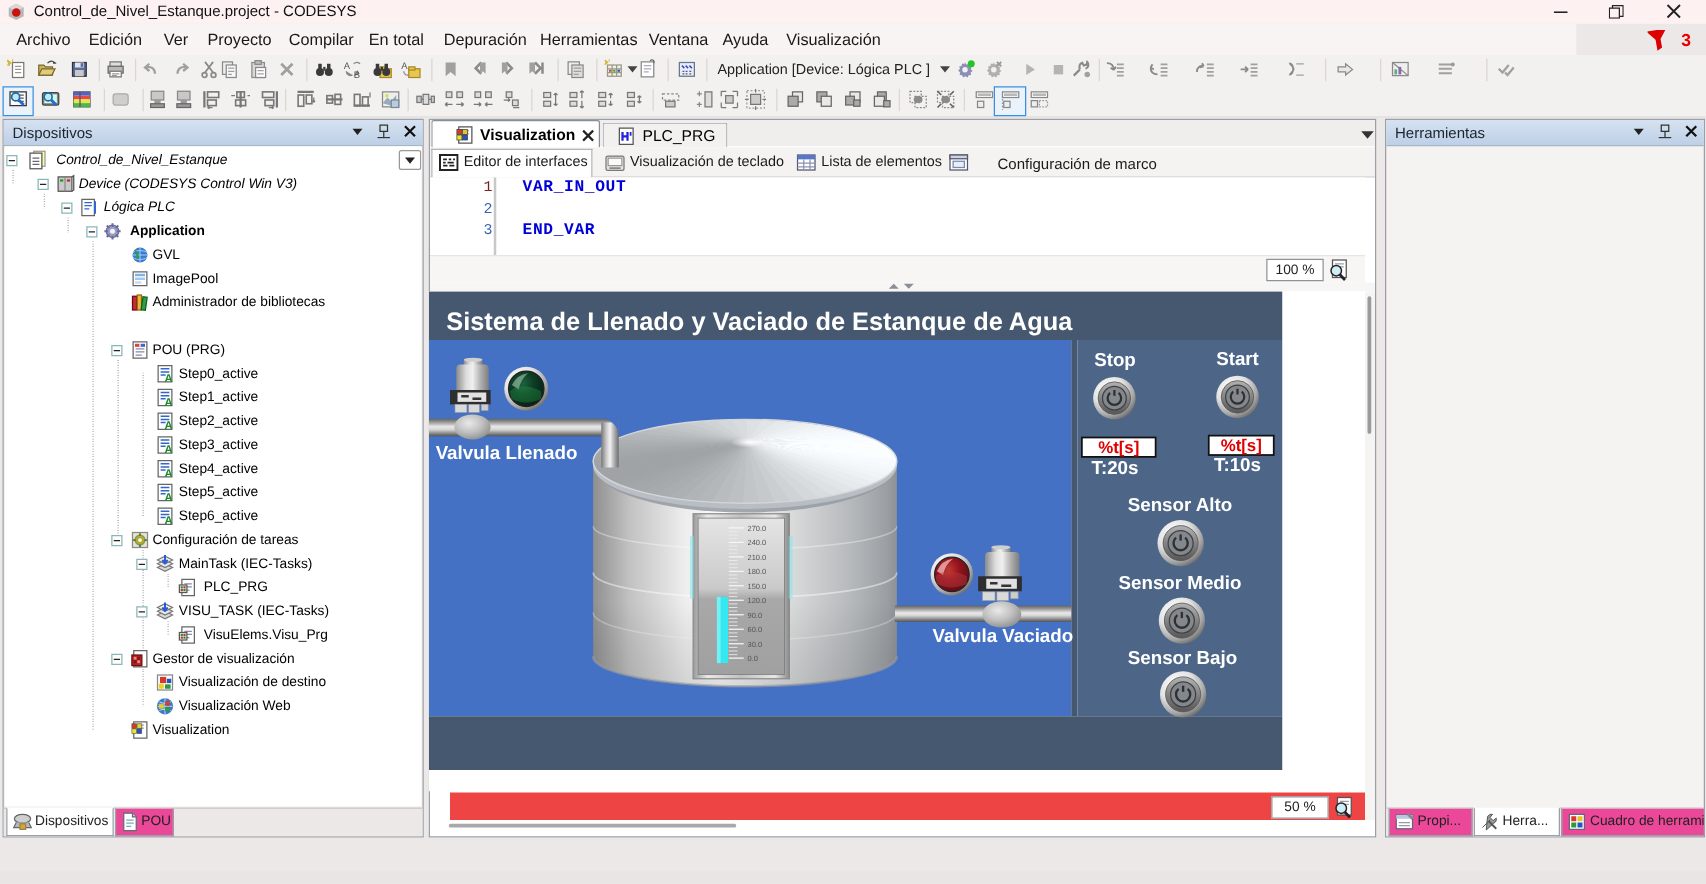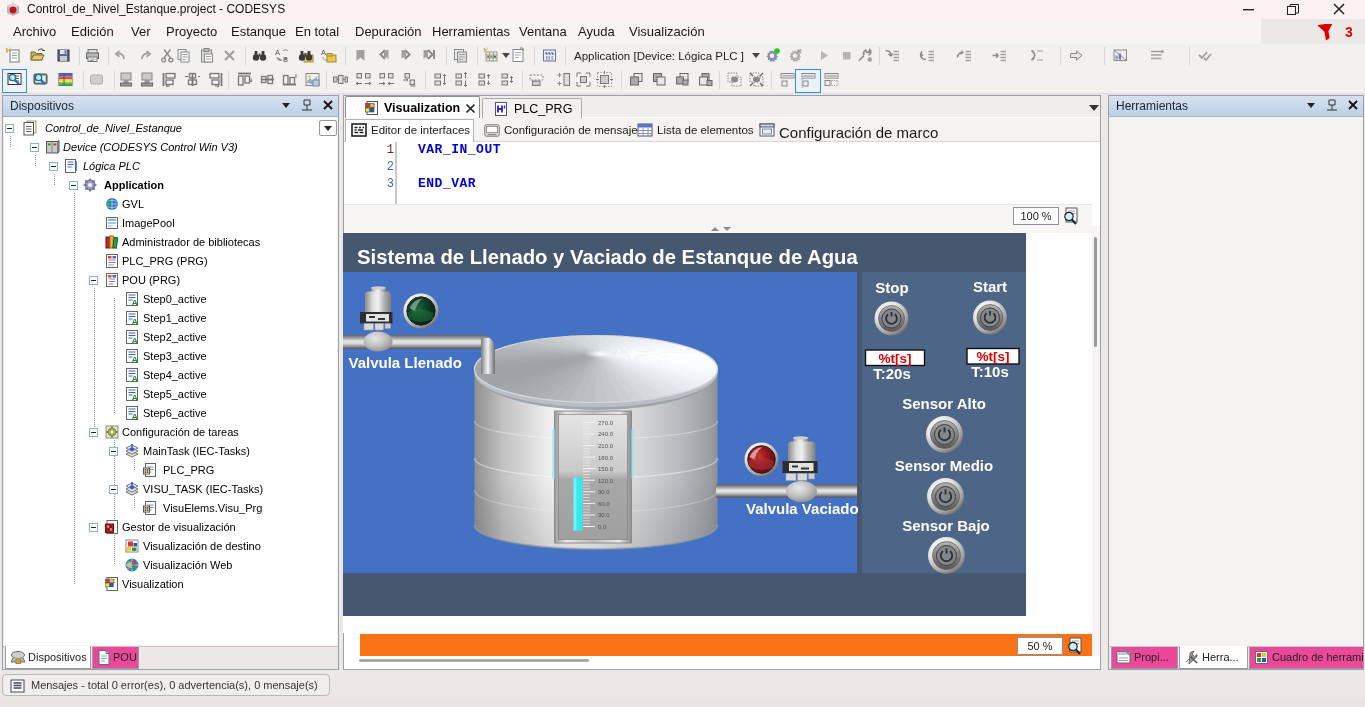--- a/index.html
+++ b/index.html
@@ -34,21 +34,21 @@
 .btab.sel { background:#fff; border-top:1px solid #fff; top:-1px; height:23px;}
 
 
 #center { left:343px; top:95px; width:758px; height:575px; background:#fff; border:1px solid #9ba0a8; }
 #doctabs { position:absolute; left:0; top:0; right:0; height:22px; background:#f0eeec; border-bottom:1px solid #fff; }
 #subtabs { position:absolute; left:0; top:22px; right:0; height:24px; background:#f5f3f1; border-bottom:1px solid #d9d6d3; }
 #codearea { position:absolute; left:0; top:46px; right:8px; height:62px; background:#fff; font-family:"Liberation Mono", monospace; font-size:13px; }
 #codezoom { position:absolute; left:0; top:108px; right:8px; height:22px; background:#f7f6f5; border-top:1px solid #e7e5e3;}
 #splitter { position:absolute; left:0; top:130px; right:0; height:8px; background:#f7f6f5;}
 #visuwrap { position:absolute; left:-1px; top:137px; width:750px; height:400px; background:#fff; overflow:hidden;}
-#visuzoom { position:absolute; left:16px; top:538px; right:8px; height:22px; background:#f97316; }
+#visuzoom { position:absolute; left:16px; top:538px; right:8px; height:22px; background:#ef4444; }
 #vscroll2 { position:absolute; right:0px; top:138px; width:8px; height:422px; background:#f6f4f3; }
 
 .zoombox { position:absolute; width:46px; height:18px; background:#fff; border:1px solid #8e9297; font-size:11px; text-align:center; line-height:16px; color:#222;}
 
 
 #visu { position:absolute; left:0px; top:0px; width:683px; height:383px; }
 
 
 #statusbox { left:2px; top:674px; width:328px; height:22px; background:#f1efee; border:1px solid #b9b6b3; border-radius:4px; font-size:11px; color:#333; line-height:20px; padding-left:28px;}
 #botband { left:0; top:697px; width:1365px; height:10px; background:#e8e5e4; }
@@ -79,21 +79,21 @@
       </svg>
     <svg class="abs" style="left:1333px;top:3px" width="12" height="12" viewBox="0 0 12 12">
         <path d="M1 1 L11 11 M11 1 L1 11" stroke="#222" stroke-width="1.5"></path>
       </svg>
   </div>
   <div class="abs" id="menubar">
     <span class="mi" style="left:13px">Archivo</span>
     <span class="mi" style="left:71px">Edición</span>
     <span class="mi" style="left:131px">Ver</span>
     <span class="mi" style="left:166px">Proyecto</span>
-    <span class="mi" style="left:231px">Estanque</span>
+    <span class="mi" style="left:231px">Compilar</span>
     <span class="mi" style="left:295px">En total</span>
     <span class="mi" style="left:355px">Depuración</span>
     <span class="mi" style="left:432px">Herramientas</span>
     <span class="mi" style="left:519px">Ventana</span>
     <span class="mi" style="left:578px">Ayuda</span>
     <span class="mi" style="left:629px">Visualización</span>
     <svg class="abs" style="left:1318px;top:5px" width="26" height="17" viewBox="0 0 26 17">
         <polygon points="0,0 16,0 10.5,7.5 10.8,14.5 6.8,16.5 6.5,7.5" fill="#dd0000" transform="rotate(-8 8 8)"></polygon>
       </svg>
     <span class="abs" style="left:1345px;top:5px;color:#e80000;font-weight:bold;font-size:14px">3</span>
@@ -554,29 +554,20 @@
           <span class="lbl" style="left:118px;">ImagePool</span>
         </div>
 <div class="trow" style="left:0;top:116px;width:403px">
           <svg class="ticon" style="left:100px" viewBox="0 0 16 16">
             <rect x="2" y="3" width="3.4" height="11" fill="#c03030" stroke="#702"></rect>
             <rect x="5.8" y="2" width="3.4" height="12" fill="#e8b83a" stroke="#960"></rect>
             <rect x="9.6" y="3.5" width="3.4" height="10.5" fill="#3a9a4a" stroke="#062" transform="rotate(8 11 9)"></rect>
           </svg>
           <span class="lbl" style="left:118px;">Administrador de bibliotecas</span>
         </div>
-<div class="trow" style="left:0;top:135px;width:333px">
-          <svg class="ticon" style="left:100px" viewBox="0 0 16 16">
-            <rect x="2.5" y="1.5" width="11" height="13" fill="#fff" stroke="#666"></rect>
-            <path d="M4.5 7h7M4.5 9.5h7M4.5 12h5" stroke="#88a" stroke-width="1"></path>
-            <rect x="4" y="3" width="3.5" height="2.5" fill="#d44"></rect>
-            <rect x="8.5" y="3" width="3.5" height="2.5" fill="#46c"></rect>
-          </svg>
-          <span class="lbl" style="left:118px;">PLC_PRG (PRG)</span>
-        </div>
 <div class="trow" style="left:0;top:154px;width:333px">
           <div class="eb" style="left:85px"></div>
           <svg class="ticon" style="left:100px" viewBox="0 0 16 16">
             <rect x="2.5" y="1.5" width="11" height="13" fill="#fff" stroke="#666"></rect>
             <path d="M4.5 7h7M4.5 9.5h7M4.5 12h5" stroke="#88a" stroke-width="1"></path>
             <rect x="4" y="3" width="3.5" height="2.5" fill="#d44"></rect>
             <rect x="8.5" y="3" width="3.5" height="2.5" fill="#46c"></rect>
           </svg>
           <span class="lbl" style="left:118px;">POU (PRG)</span>
         </div>
@@ -784,33 +775,33 @@
       <svg class="abs" style="left:7px;top:5px" width="16" height="14" viewBox="0 0 16 14">
           <rect x="1" y="1" width="14" height="12" fill="#fff" stroke="#222" stroke-width="1.6"></rect>
           <path d="M3.5 4.5h3M8 4.5h2M11.5 4.5h1.5M3.5 7h2M7 7h5M3.5 9.5h3.5M8.5 9.5h4" stroke="#222" stroke-width="1.4"></path>
         </svg>
       <span class="abs" style="left:27px;top:6px;font-size:11.5px;color:#1a1a1a">Editor de interfaces</span>
       <svg class="abs" style="left:140px;top:6px" width="16" height="13" viewBox="0 0 16 13">
           <rect x="0.8" y="0.8" width="14.4" height="11.4" rx="1.5" fill="#e8e6e4" stroke="#777"></rect>
           <rect x="2.5" y="2.5" width="11" height="6" fill="#fafafa" stroke="#999"></rect>
           <path d="M3.5 10.5h9" stroke="#888" stroke-width="1.4"></path>
         </svg>
-      <span class="abs" style="left:160px;top:6px;font-size:11.5px;color:#1a1a1a">Configuración de mensaje</span>
+      <span class="abs" style="left:160px;top:6px;font-size:11.5px;color:#1a1a1a">Visualización de teclado</span>
       <svg class="abs" style="left:293px;top:5px" width="16" height="14" viewBox="0 0 16 14">
           <rect x="1" y="1" width="14" height="12" fill="#fff" stroke="#556"></rect>
           <rect x="1" y="1" width="14" height="3.5" fill="#5a76c8"></rect>
           <path d="M1 7.5h14M1 10.5h14M6 4.5v8.5M11 4.5v8.5" stroke="#8892b8"></path>
         </svg>
       <span class="abs" style="left:313px;top:6px;font-size:11.5px;color:#1a1a1a">Lista de elementos</span>
       <svg class="abs" style="left:415px;top:5px" width="16" height="14" viewBox="0 0 16 14">
           <rect x="1" y="1" width="14" height="12" fill="#fff" stroke="#556"></rect>
           <rect x="1" y="1" width="14" height="3" fill="#c8d4e8" stroke="#556"></rect>
           <rect x="3.5" y="6" width="9" height="5" fill="#e8eef8" stroke="#78a"></rect>
         </svg>
-      <span class="abs" style="left:435px;top:6px;font-size:15px;color:#1a1a1a">Configuración de marco</span>
+      <span class="abs" style="left:454px;top:6px;font-size:12px;color:#1a1a1a">Configuración de marco</span>
     </div>
     <div id="codearea">
       <div class="abs" style="left:36px;top:1px;width:14px;text-align:right;color:#7a2020;font-size:12px;font-family:'Liberation Mono',monospace">1</div>
       <div class="abs" style="left:36px;top:18px;width:14px;text-align:right;color:#3a66b0;font-size:12px;font-family:'Liberation Mono',monospace">2</div>
       <div class="abs" style="left:36px;top:35px;width:14px;text-align:right;color:#3a66b0;font-size:12px;font-family:'Liberation Mono',monospace">3</div>
       <div class="abs" style="left:74px;top:0px;color:#0000d8;font-weight:bold;font-size:13px;letter-spacing:0.5px">VAR_IN_OUT</div>
       <div class="abs" style="left:74px;top:34px;color:#0000d8;font-weight:bold;font-size:13px;letter-spacing:0.5px">END_VAR</div>
       <div class="abs" style="left:51px;top:0;width:2px;height:62px;background:#c8c8c8"></div>
     </div>
     <div id="codezoom">
@@ -1199,18 +1190,14 @@
       <div class="btab" style="left:140px;width:115px">Cuadro de herramient...<svg class="abs" style="left:4px;top:3px" width="16" height="15" viewBox="0 0 16 15">
             <rect x="1.5" y="1.5" width="12" height="12" fill="#fff" stroke="#667"></rect>
             <rect x="3" y="3" width="4" height="4" fill="#d6382a"></rect>
             <rect x="8" y="3" width="4" height="4" fill="#e8c22a"></rect>
             <rect x="3" y="8" width="4" height="4" fill="#2a9a3a"></rect>
             <rect x="8" y="8" width="4" height="4" fill="#2a50c8"></rect>
           </svg></div>
     </div>
   </div>
 
-  <div class="abs" id="statusbox"><svg class="abs" style="left:7px;top:4px" width="15" height="14" viewBox="0 0 15 14">
-        <rect x="1" y="1" width="13" height="12" fill="#fff" stroke="#445"></rect>
-        <path d="M3.5 4h8M3.5 6.5h8M3.5 9h8" stroke="#446" stroke-width="1.3"></path>
-      </svg>Mensajes - total 0 error(es), 0 advertencia(s), 0 mensaje(s)</div>
   <div class="abs" id="botband"></div>
 </div>
 
 </body></html>

